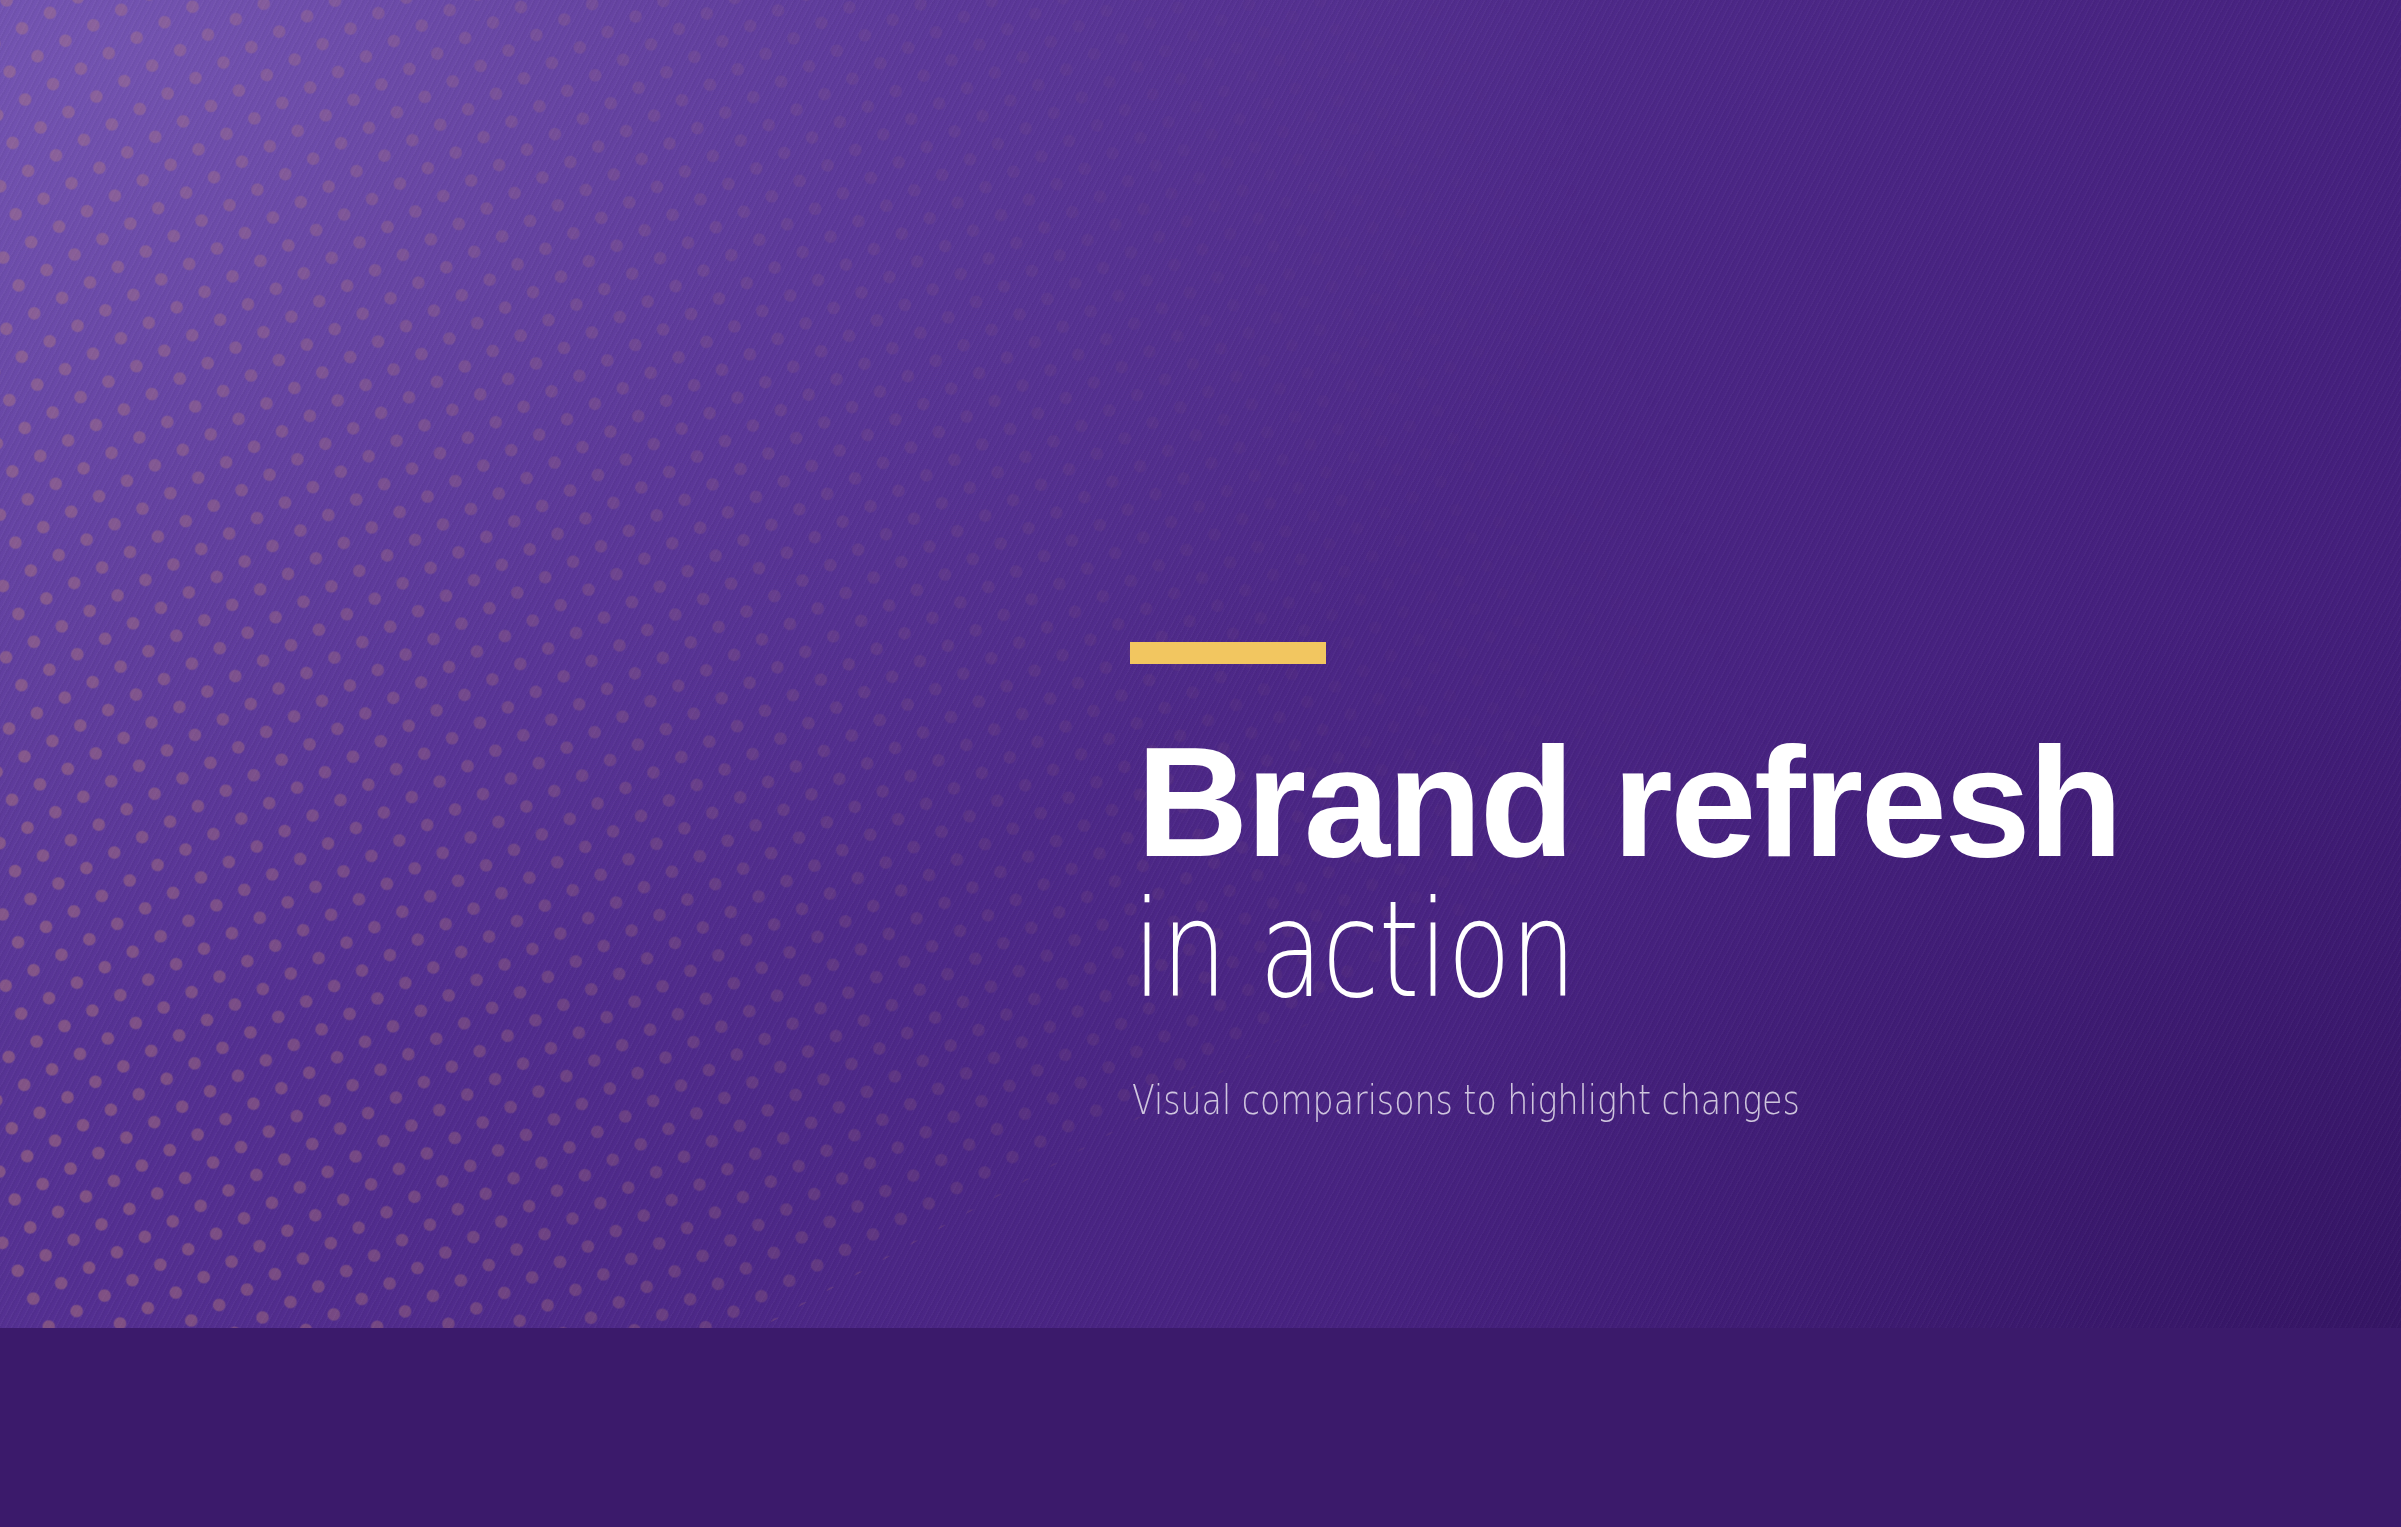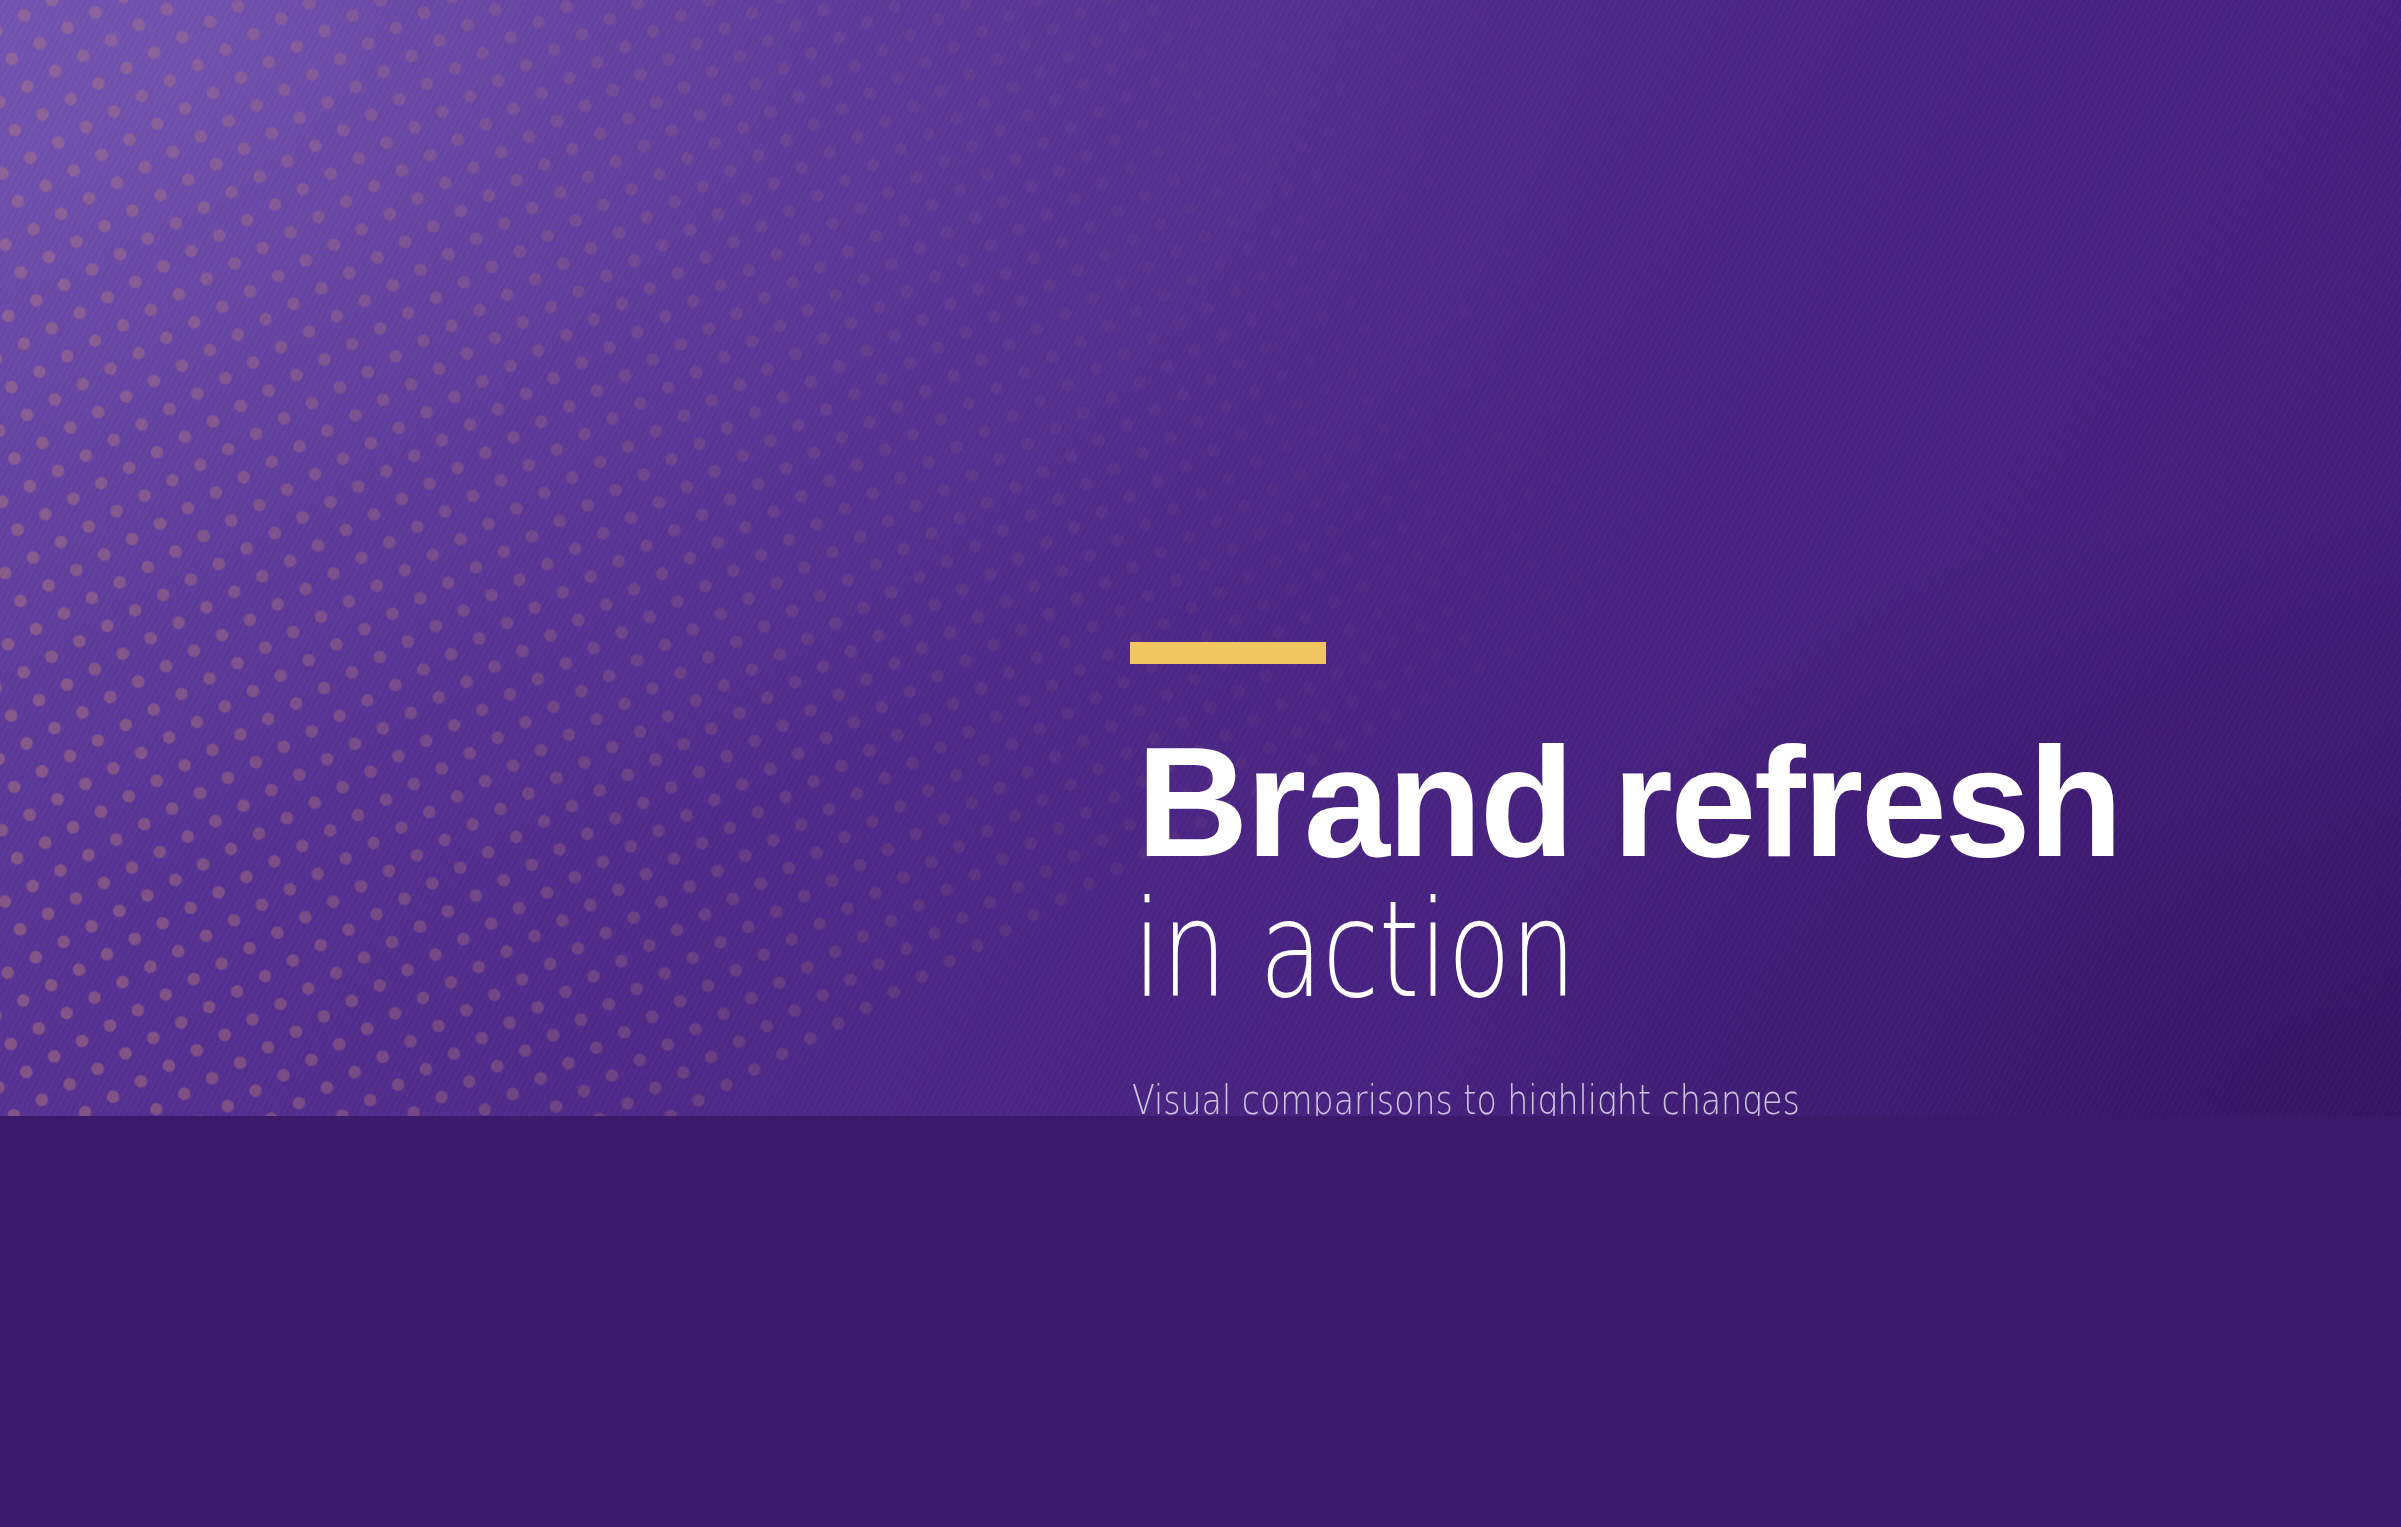--- a/index.html
+++ b/index.html
@@ -5,21 +5,21 @@
 <style>
   html, body {
     margin: 0;
     padding: 0;
     background: #3b1a6b;
   }
 
   #slide {
     position: relative;
     width: 2401px;
-    height: 1116px;
+    height: 1328px;
     overflow: hidden;
     background-color: #502d92;
     font-family: "Liberation Sans", sans-serif;
     -webkit-font-smoothing: antialiased;
   }
 
   
 
   
   .bg-base {

